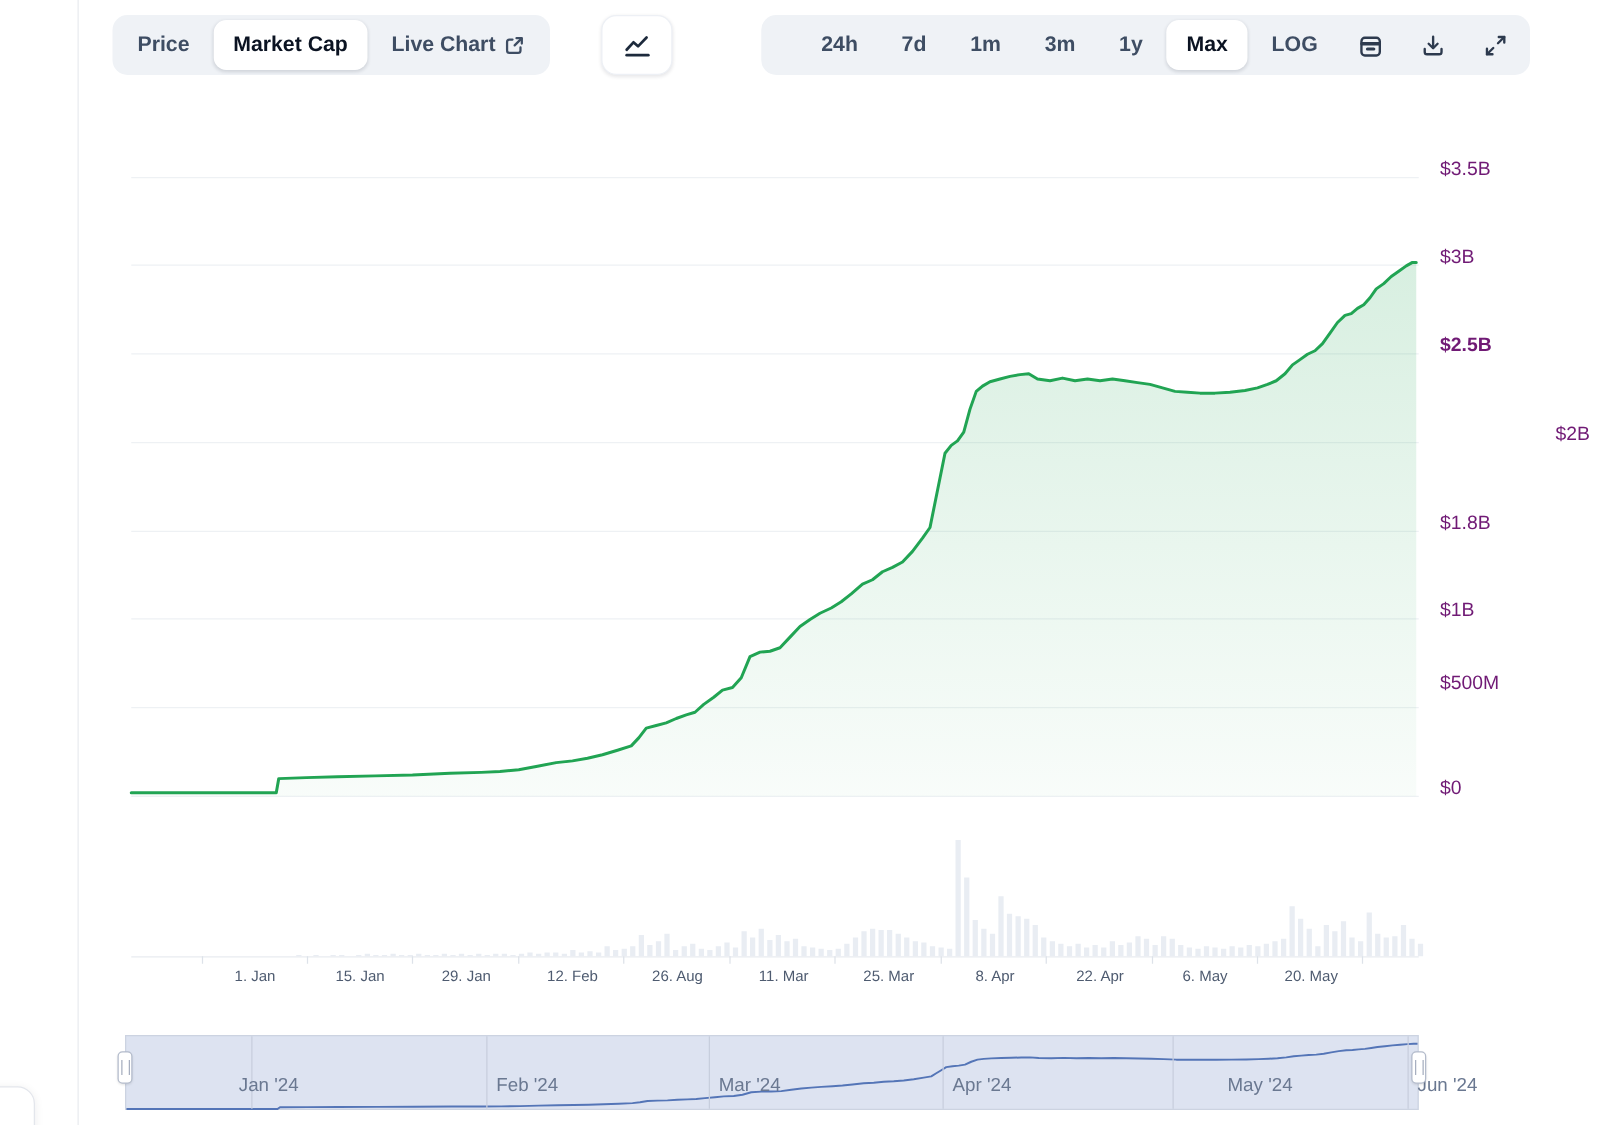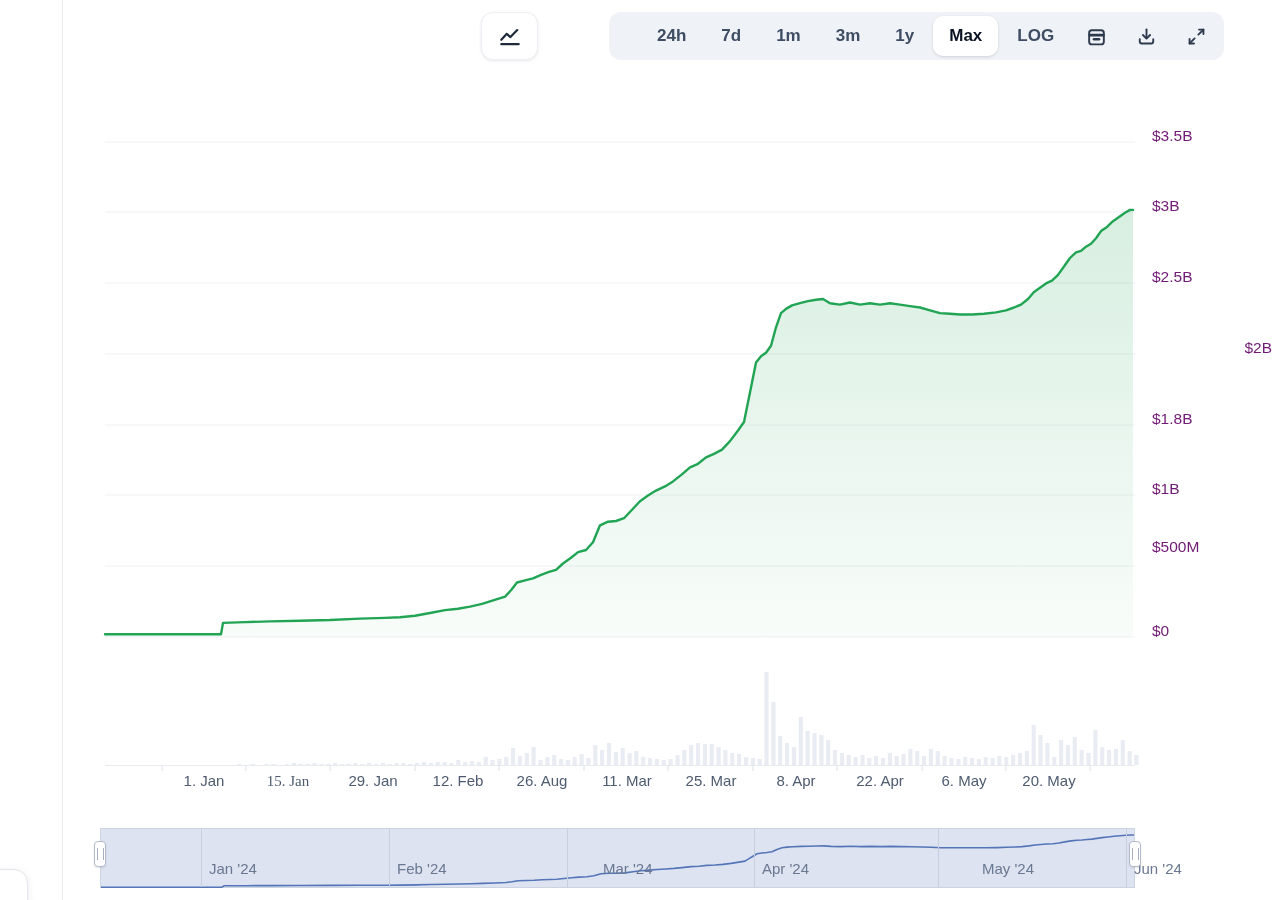--- a/index.html
+++ b/index.html
@@ -20,21 +20,21 @@
         border:1px solid #edf0f5;border-radius:12px;box-shadow:0 1px 3px rgba(16,24,40,.10);
         display:flex;align-items:center;justify-content:center;cursor:pointer;}
   .ic{display:block;}
   
   #plot{position:absolute;left:0;top:0;width:1280px;height:900px;pointer-events:none;}
   .plot-hover{position:absolute;left:105px;top:100px;width:1030px;height:665px;}
   
   .ylab{position:absolute;left:1152px;width:120px;font-size:15.5px;color:#701a75;height:22px;
         line-height:22px;}
   .xlab{position:absolute;top:771px;width:90px;margin-left:-45px;text-align:center;
-        font-size:15px;color:#4e5b70;height:20px;line-height:20px;}
+        font-size:12px;color:#4e5b70;height:20px;line-height:20px;}
   
   .watermark{position:absolute;left:978px;top:586px;display:flex;align-items:center;gap:9px;
         opacity:.95;}
   .watermark .wm-text{font-size:23px;font-weight:700;color:#d7dade;letter-spacing:.3px;}
   
   .navigator{position:absolute;left:100px;top:828px;width:1035px;height:60px;background:#dde3f1;
         border:1px solid #ccd3e1;box-sizing:border-box;}
   #navsvg{position:absolute;left:0;top:0;width:1035px;height:60px;}
   .nav-sep{position:absolute;top:0;width:1px;height:58px;background:#c7cedd;}
   .nav-label{position:absolute;top:860px;font-size:15px;color:#6a7891;white-space:nowrap;}
@@ -45,20 +45,32 @@
   .corner-card{position:absolute;left:-44px;top:869px;width:70px;height:62px;background:#fff;
         border:1px solid #e3e6ec;border-radius:14px;box-shadow:0 2px 8px rgba(16,24,40,.08);}
 </style>
 </head>
 <body>
 
 <div class="page">
 
   <div class="vdivider"></div>
 
+  <div class="tgroup left">
+    <button class="tbtn">Price</button>
+    <button class="tbtn active">Market Cap</button>
+    <button class="tbtn">
+      <span>Live Chart</span>
+      <svg class="ic" width="17" height="17" viewBox="0 0 16 16" fill="none" stroke="#3e4d63" stroke-width="1.7" stroke-linecap="round" stroke-linejoin="round">
+        <path d="M6.6 3.4H4.3c-1 0-1.8.8-1.8 1.8v6.5c0 1 .8 1.8 1.8 1.8h6.5c1 0 1.8-.8 1.8-1.8V9.4"></path>
+        <path d="M9.6 2.4h4v4"></path>
+          <path d="M13.3 2.7 8.2 7.8"></path>
+      </svg>
+    </button>
+  </div>
 
   <button class="chart-type-btn">
     <svg class="ic" width="26" height="26" viewBox="0 0 24 24" fill="none" stroke="#1d2a3c" stroke-width="2" stroke-linecap="round" stroke-linejoin="round">
       <path d="M4 15.5 9 10l3.4 3L18.7 6.5"></path>
       <path d="M4 19.5h16"></path>
     </svg>
   </button>
 
   <div class="tgroup right">
     <button class="tbtn">24h</button>
@@ -250,30 +262,30 @@
       <line x1="1006" x2="1006" y1="765" y2="771" stroke="#dde2e9"></line>
       <line x1="1090" x2="1090" y1="765" y2="771" stroke="#dde2e9"></line>
       <path d="M105,634.2L140,634.2L180,634.2L221,634.2L223,622.9L245,622.1L270,621.4L300,620.7L330,620.0L360,618.6L385,617.9L400,617.2L415,615.8L430,613.0L445,610.1L458,608.7L470,606.6L482,603.8L494,600.2L505,596.7L511,590.3L517,582.5L525,580.4L533,578.3L541,574.8L549,571.9L556,569.8L563,563.5L571,557.8L578,552.1L586,550.0L593,542.2L600,525.3L608,521.7L616,521.0L624,518.2L632,509.7L640,501.2L648,495.6L656,490.6L665,486.4L673,481.4L681,475.1L690,467.3L698,463.8L706,457.4L714,453.9L722,449.6L730,441.1L738,430.5L744,422.0L748,402.2L752,382.4L756,362.6L761,356.3L766,352.7L771,345.7L776,327.3L781,313.1L786,308.9L792,305.4L800,303.2L808,301.1L816,299.7L823,299.0L830,303.2L840,304.6L850,302.5L860,304.6L870,303.2L880,304.6L890,303.2L900,304.6L910,306.1L920,307.5L930,310.3L940,313.1L950,313.8L960,314.5L972,314.5L984,313.8L996,312.4L1006,310.3L1014,307.5L1021,304.6L1028,299.0L1034,291.9L1040,287.7L1046,283.4L1052,280.6L1058,274.9L1064,266.5L1070,258.0L1076,252.3L1081,250.9L1086,246.7L1091,243.8L1096,238.2L1101,231.1L1107,226.9L1113,221.2L1119,217.0L1125,212.7L1130,209.9L1133,209.9L1133,637L105,637Z" fill="url(#ag)"></path>
       <path d="M105,634.2L140,634.2L180,634.2L221,634.2L223,622.9L245,622.1L270,621.4L300,620.7L330,620.0L360,618.6L385,617.9L400,617.2L415,615.8L430,613.0L445,610.1L458,608.7L470,606.6L482,603.8L494,600.2L505,596.7L511,590.3L517,582.5L525,580.4L533,578.3L541,574.8L549,571.9L556,569.8L563,563.5L571,557.8L578,552.1L586,550.0L593,542.2L600,525.3L608,521.7L616,521.0L624,518.2L632,509.7L640,501.2L648,495.6L656,490.6L665,486.4L673,481.4L681,475.1L690,467.3L698,463.8L706,457.4L714,453.9L722,449.6L730,441.1L738,430.5L744,422.0L748,402.2L752,382.4L756,362.6L761,356.3L766,352.7L771,345.7L776,327.3L781,313.1L786,308.9L792,305.4L800,303.2L808,301.1L816,299.7L823,299.0L830,303.2L840,304.6L850,302.5L860,304.6L870,303.2L880,304.6L890,303.2L900,304.6L910,306.1L920,307.5L930,310.3L940,313.1L950,313.8L960,314.5L972,314.5L984,313.8L996,312.4L1006,310.3L1014,307.5L1021,304.6L1028,299.0L1034,291.9L1040,287.7L1046,283.4L1052,280.6L1058,274.9L1064,266.5L1070,258.0L1076,252.3L1081,250.9L1086,246.7L1091,243.8L1096,238.2L1101,231.1L1107,226.9L1113,221.2L1119,217.0L1125,212.7L1130,209.9L1133,209.9" fill="none" stroke="#21a453" stroke-width="2.4" stroke-linejoin="round" stroke-linecap="round"></path>
     </svg>
   <div class="plot-hover"></div>
 
   <div id="y-labels">
       <div class="ylab" style="top: 125px;">$3.5B</div>
       <div class="ylab" style="top: 195px;">$3B</div>
-      <div class="ylab" style="top: 266px;">$2.5B</div>
+      <div class="ylab" style="top: 266px; font-weight: bold;">$2.5B</div>
       <div class="ylab" style="top: 337px; text-align: right;">$2B</div>
       <div class="ylab" style="top: 408px;">$1.8B</div>
       <div class="ylab" style="top: 478px;">$1B</div>
       <div class="ylab" style="top: 536px;">$500M</div>
       <div class="ylab" style="top: 620px;">$0</div>
     </div>
   <div id="x-labels">
       <div class="xlab" style="left: 204px;">1. Jan</div>
-      <div class="xlab" style="left: 288px; font-family: Liberation Serif, serif;">15. Jan</div>
+      <div class="xlab" style="left: 288px;">15. Jan</div>
       <div class="xlab" style="left: 373px;">29. Jan</div>
       <div class="xlab" style="left: 458px;">12. Feb</div>
       <div class="xlab" style="left: 542px;">26. Aug</div>
       <div class="xlab" style="left: 627px;">11. Mar</div>
       <div class="xlab" style="left: 711px;">25. Mar</div>
       <div class="xlab" style="left: 796px;">8. Apr</div>
       <div class="xlab" style="left: 880px;">22. Apr</div>
       <div class="xlab" style="left: 964px;">6. May</div>
       <div class="xlab" style="left: 1049px;">20. May</div>
     </div>
@@ -286,23 +298,23 @@
     <div id="nav-seps">
         <div class="nav-sep" style="left: 100px;"></div>
         <div class="nav-sep" style="left: 288px;"></div>
         <div class="nav-sep" style="left: 466px;"></div>
         <div class="nav-sep" style="left: 653px;"></div>
         <div class="nav-sep" style="left: 837px;"></div>
         <div class="nav-sep" style="left: 1025px;"></div>
       </div>
   </div>
   <div id="nav-labels">
-      <div class="nav-label" style="left: 209px;">Jan '24</div>
+      <div class="nav-label" style="left: 191px;">Jan '24</div>
       <div class="nav-label" style="left: 397px;">Feb '24</div>
-      <div class="nav-label" style="left: 575px; margin-left: 28px;">Mar '24</div>
+      <div class="nav-label" style="left: 575px;">Mar '24</div>
       <div class="nav-label" style="left: 762px;">Apr '24</div>
       <div class="nav-label" style="left: 982px;">May '24</div>
       <div class="nav-label" style="left: 1134px;">Jun '24</div>
     </div>
   <div class="nav-handle" id="handle-left" style="left: 94px;">
       <div class="grip"></div>
     </div>
   <div class="nav-handle" id="handle-right" style="left: 1129px;">
       <div class="grip"></div>
     </div>

